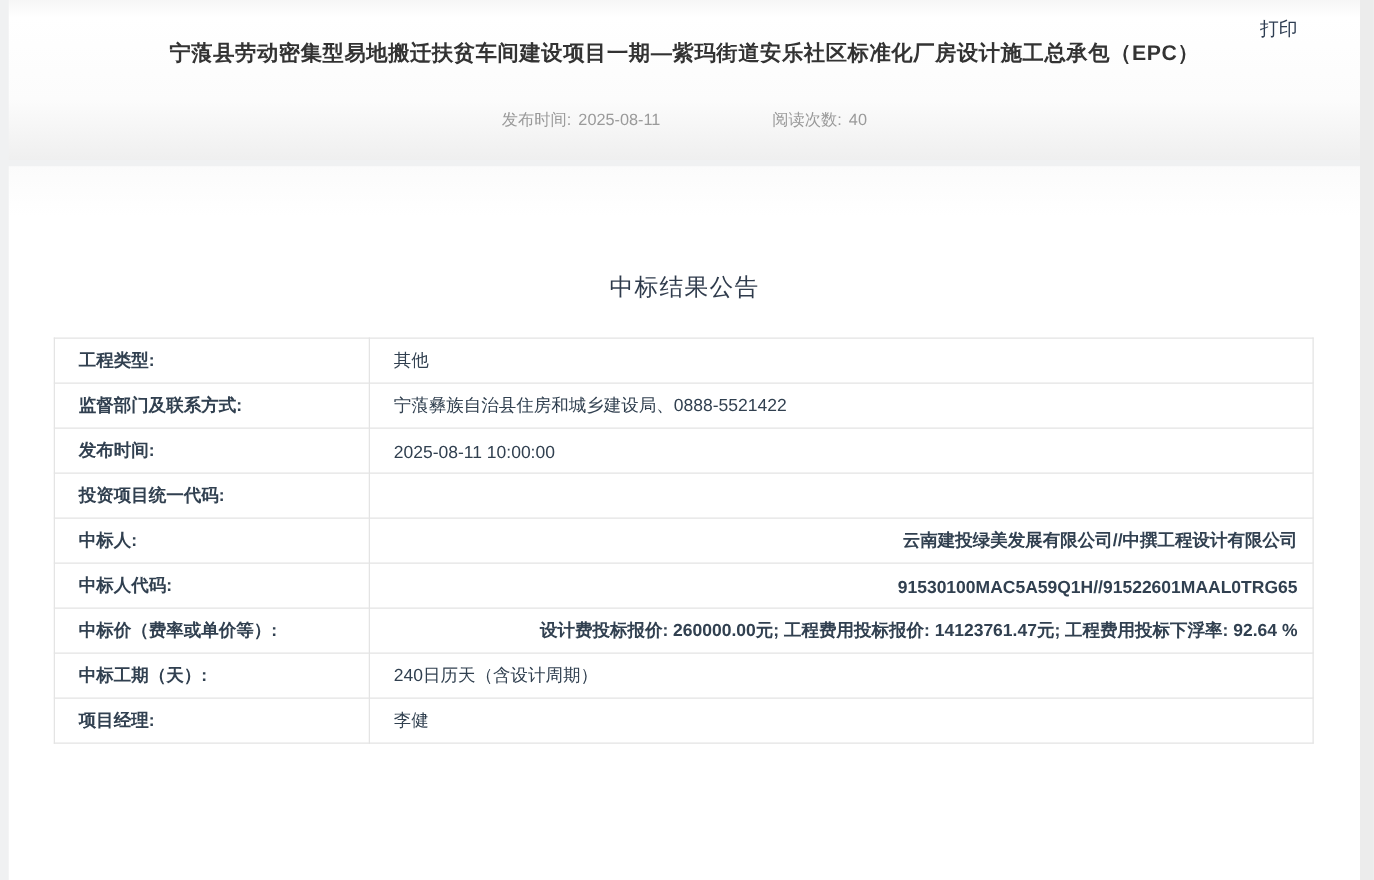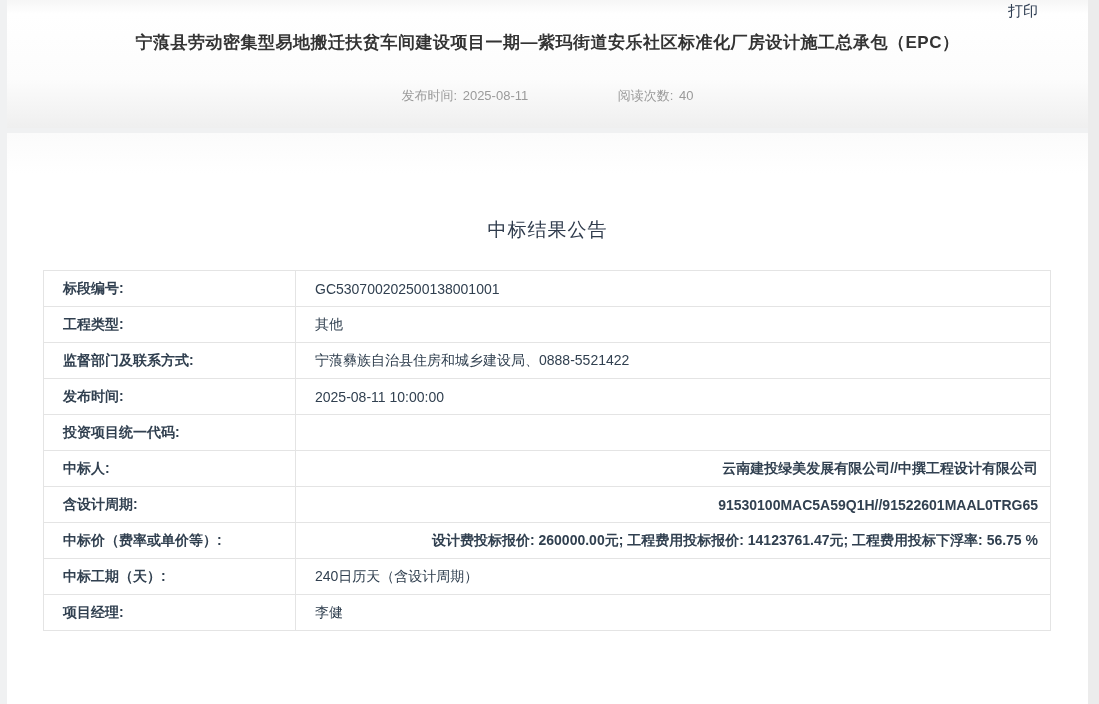--- a/index.html
+++ b/index.html
@@ -24,21 +24,21 @@
   }
   .header-title {
     font-size: 17px;
     font-weight: bold;
     color: #333333;
     letter-spacing: 0.5px;
     display: inline-block;
   }
   .print-btn {
     position: absolute;
-    right: 50px; top: 2px;
+    right: 50px; top: 14px;
     font-size: 15px;
     color: #2e3d52;
     text-decoration: none;
     cursor: pointer;
   }
   .meta-row {
     margin-top: 33px;
     text-align: center;
     font-size: 13px;
     color: #9a9a9a;
@@ -109,50 +109,46 @@
       <span class="meta-item"><span>阅读次数:</span> <span class="v">40</span></span>
     </div>
   </div>
 
   <div class="content-card">
     <h2 class="announcement-title">中标结果公告</h2>
 
     <table class="result-table">
       <tbody>
         <tr>
-          <td class="label-cell">标段编号:</td>
-          <td class="value-cell">GC530700202500138001001</td>
-        </tr>
-        <tr>
           <td class="label-cell">工程类型:</td>
           <td class="value-cell">其他</td>
         </tr>
         <tr>
           <td class="label-cell">监督部门及联系方式:</td>
           <td class="value-cell">宁蒗彝族自治县住房和城乡建设局、0888-5521422</td>
         </tr>
         <tr>
           <td class="label-cell">发布时间:</td>
           <td class="value-cell">2025-08-11 10:00:00</td>
         </tr>
         <tr>
           <td class="label-cell">投资项目统一代码:</td>
           <td class="value-cell"></td>
         </tr>
         <tr class="bold-value">
           <td class="label-cell">中标人:</td>
           <td class="value-cell">云南建投绿美发展有限公司//中撰工程设计有限公司</td>
         </tr>
         <tr class="bold-value">
-          <td class="label-cell">含设计周期:</td>
+          <td class="label-cell">中标人代码:</td>
           <td class="value-cell">91530100MAC5A59Q1H//91522601MAAL0TRG65</td>
         </tr>
         <tr class="bold-value">
           <td class="label-cell">中标价（费率或单价等）:</td>
-          <td class="value-cell">设计费投标报价: 260000.00元; 工程费用投标报价: 14123761.47元; 工程费用投标下浮率: 56.75 %</td>
+          <td class="value-cell">设计费投标报价: 260000.00元; 工程费用投标报价: 14123761.47元; 工程费用投标下浮率: 92.64 %</td>
         </tr>
         <tr>
           <td class="label-cell">中标工期（天）:</td>
           <td class="value-cell">240日历天（含设计周期）</td>
         </tr>
         <tr>
           <td class="label-cell">项目经理:</td>
           <td class="value-cell">李健</td>
         </tr>
       </tbody>

